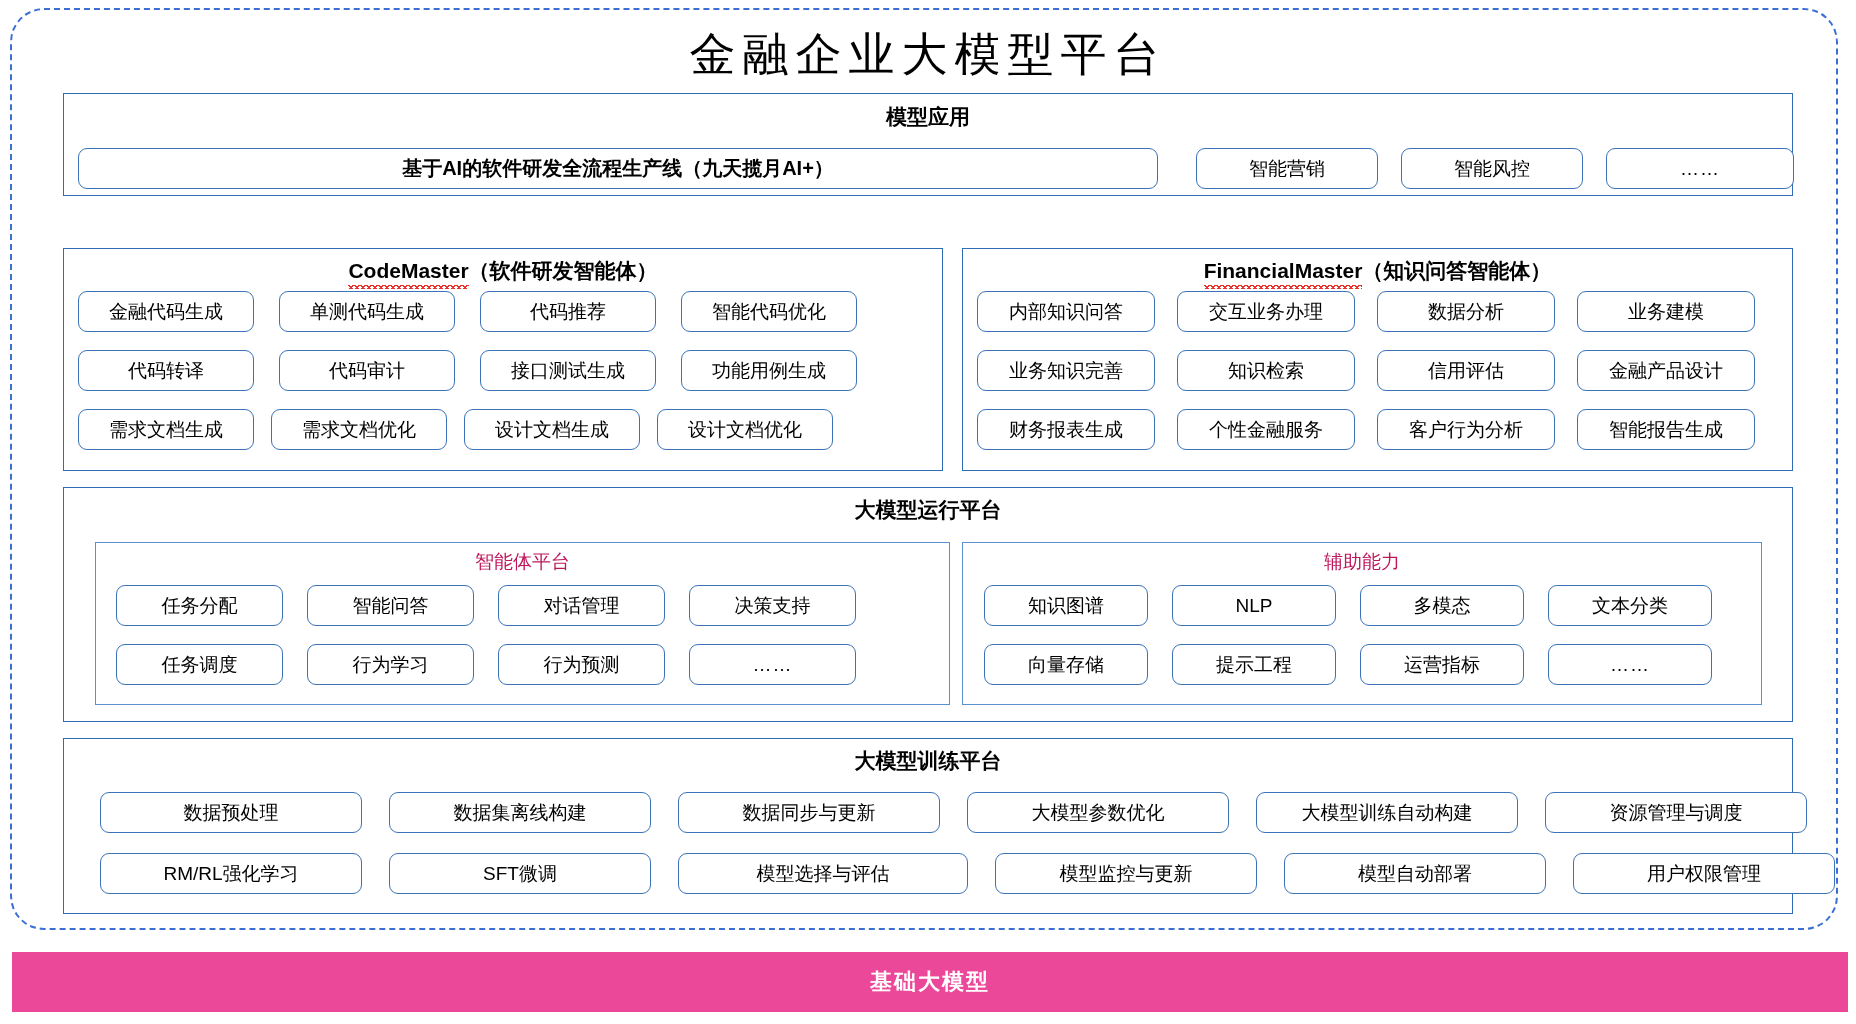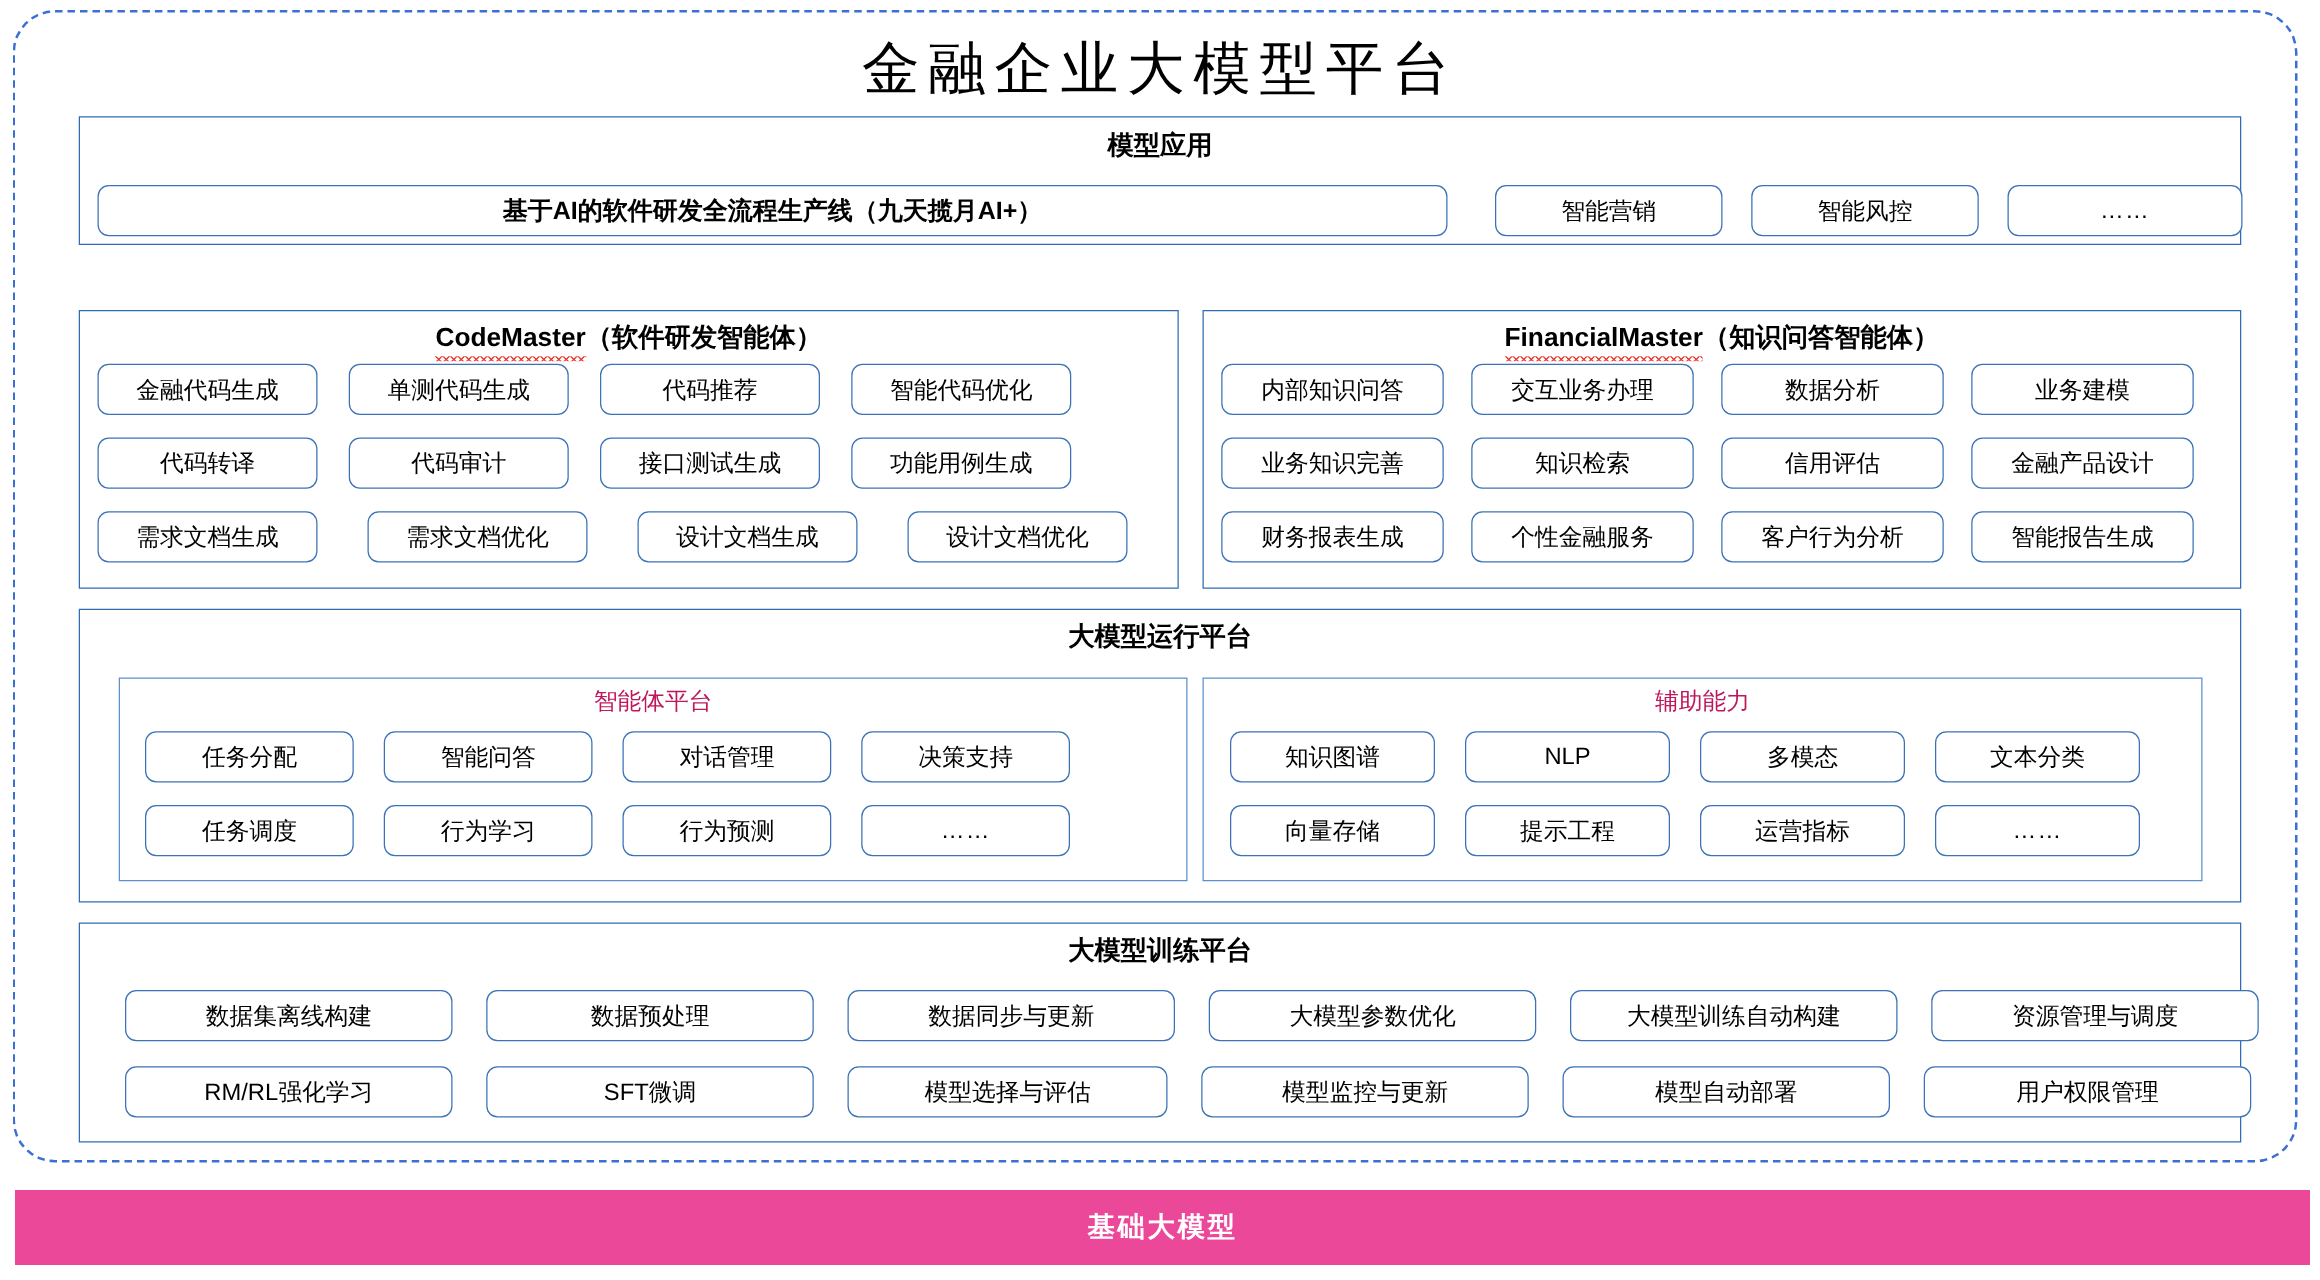--- a/index.html
+++ b/index.html
@@ -163,21 +163,21 @@
   <div class="chip" style="width:176px;height:41px;">智能代码优化</div>
 </div>
 
 <div class="chip-row" style="left:78px; top:350px; gap:25px;">
   <div class="chip" style="width:176px;height:41px;">代码转译</div>
   <div class="chip" style="width:176px;height:41px;">代码审计</div>
   <div class="chip" style="width:176px;height:41px;">接口测试生成</div>
   <div class="chip" style="width:176px;height:41px;">功能用例生成</div>
 </div>
 
-<div class="chip-row" style="left:78px; top:409px; gap:40px;">
+<div class="chip-row" style="left:78px; top:409px; gap:17px;">
   <div class="chip" style="width:176px;height:41px;">需求文档生成</div>
   <div class="chip" style="width:176px;height:41px;">需求文档优化</div>
   <div class="chip" style="width:176px;height:41px;">设计文档生成</div>
   <div class="chip" style="width:176px;height:41px;">设计文档优化</div>
 </div>
 
 <div class="panel" style="left:962px; top:248px; width:831px; height:223px;">
   <div class="panel-title" style="margin-top:9px;">
     <span class="squiggle">FinancialMaster</span><span>（知识问答智能体）</span>
   </div>
@@ -242,32 +242,32 @@
   <div class="chip" style="width:164px;height:41px;">提示工程</div>
   <div class="chip" style="width:164px;height:41px;">运营指标</div>
   <div class="chip dots" style="width:164px;height:41px;">……</div>
 </div>
 
 <div class="panel" style="left:63px; top:738px; width:1730px; height:176px;">
   <div class="panel-title" style="margin-top:9px;">大模型训练平台</div>
 </div>
 
 <div class="chip-row" style="left:100px; top:792px; gap:27px;">
+  <div class="chip" style="width:262px;height:41px;">数据预处理</div>
   <div class="chip" style="width:262px;height:41px;">数据集离线构建</div>
-  <div class="chip" style="width:262px;height:41px;">数据预处理</div>
   <div class="chip" style="width:262px;height:41px;">数据同步与更新</div>
   <div class="chip" style="width:262px;height:41px;">大模型参数优化</div>
   <div class="chip" style="width:262px;height:41px;">大模型训练自动构建</div>
   <div class="chip" style="width:262px;height:41px;">资源管理与调度</div>
 </div>
 
 <div class="chip-row" style="left:100px; top:853px; gap:27px;">
   <div class="chip" style="width:262px;height:41px;">RM/RL强化学习</div>
   <div class="chip" style="width:262px;height:41px;">SFT微调</div>
-  <div class="chip" style="width:256px;height:41px;">模型选择与评估</div>
+  <div class="chip" style="width:290px;height:41px;">模型选择与评估</div>
   <div class="chip" style="width:262px;height:41px;">模型监控与更新</div>
   <div class="chip" style="width:262px;height:41px;">模型自动部署</div>
   <div class="chip" style="width:262px;height:41px;">用户权限管理</div>
 </div>
 
 <div id="base-bar">
   <span>基础大模型</span>
 </div>
 
 </body></html>

